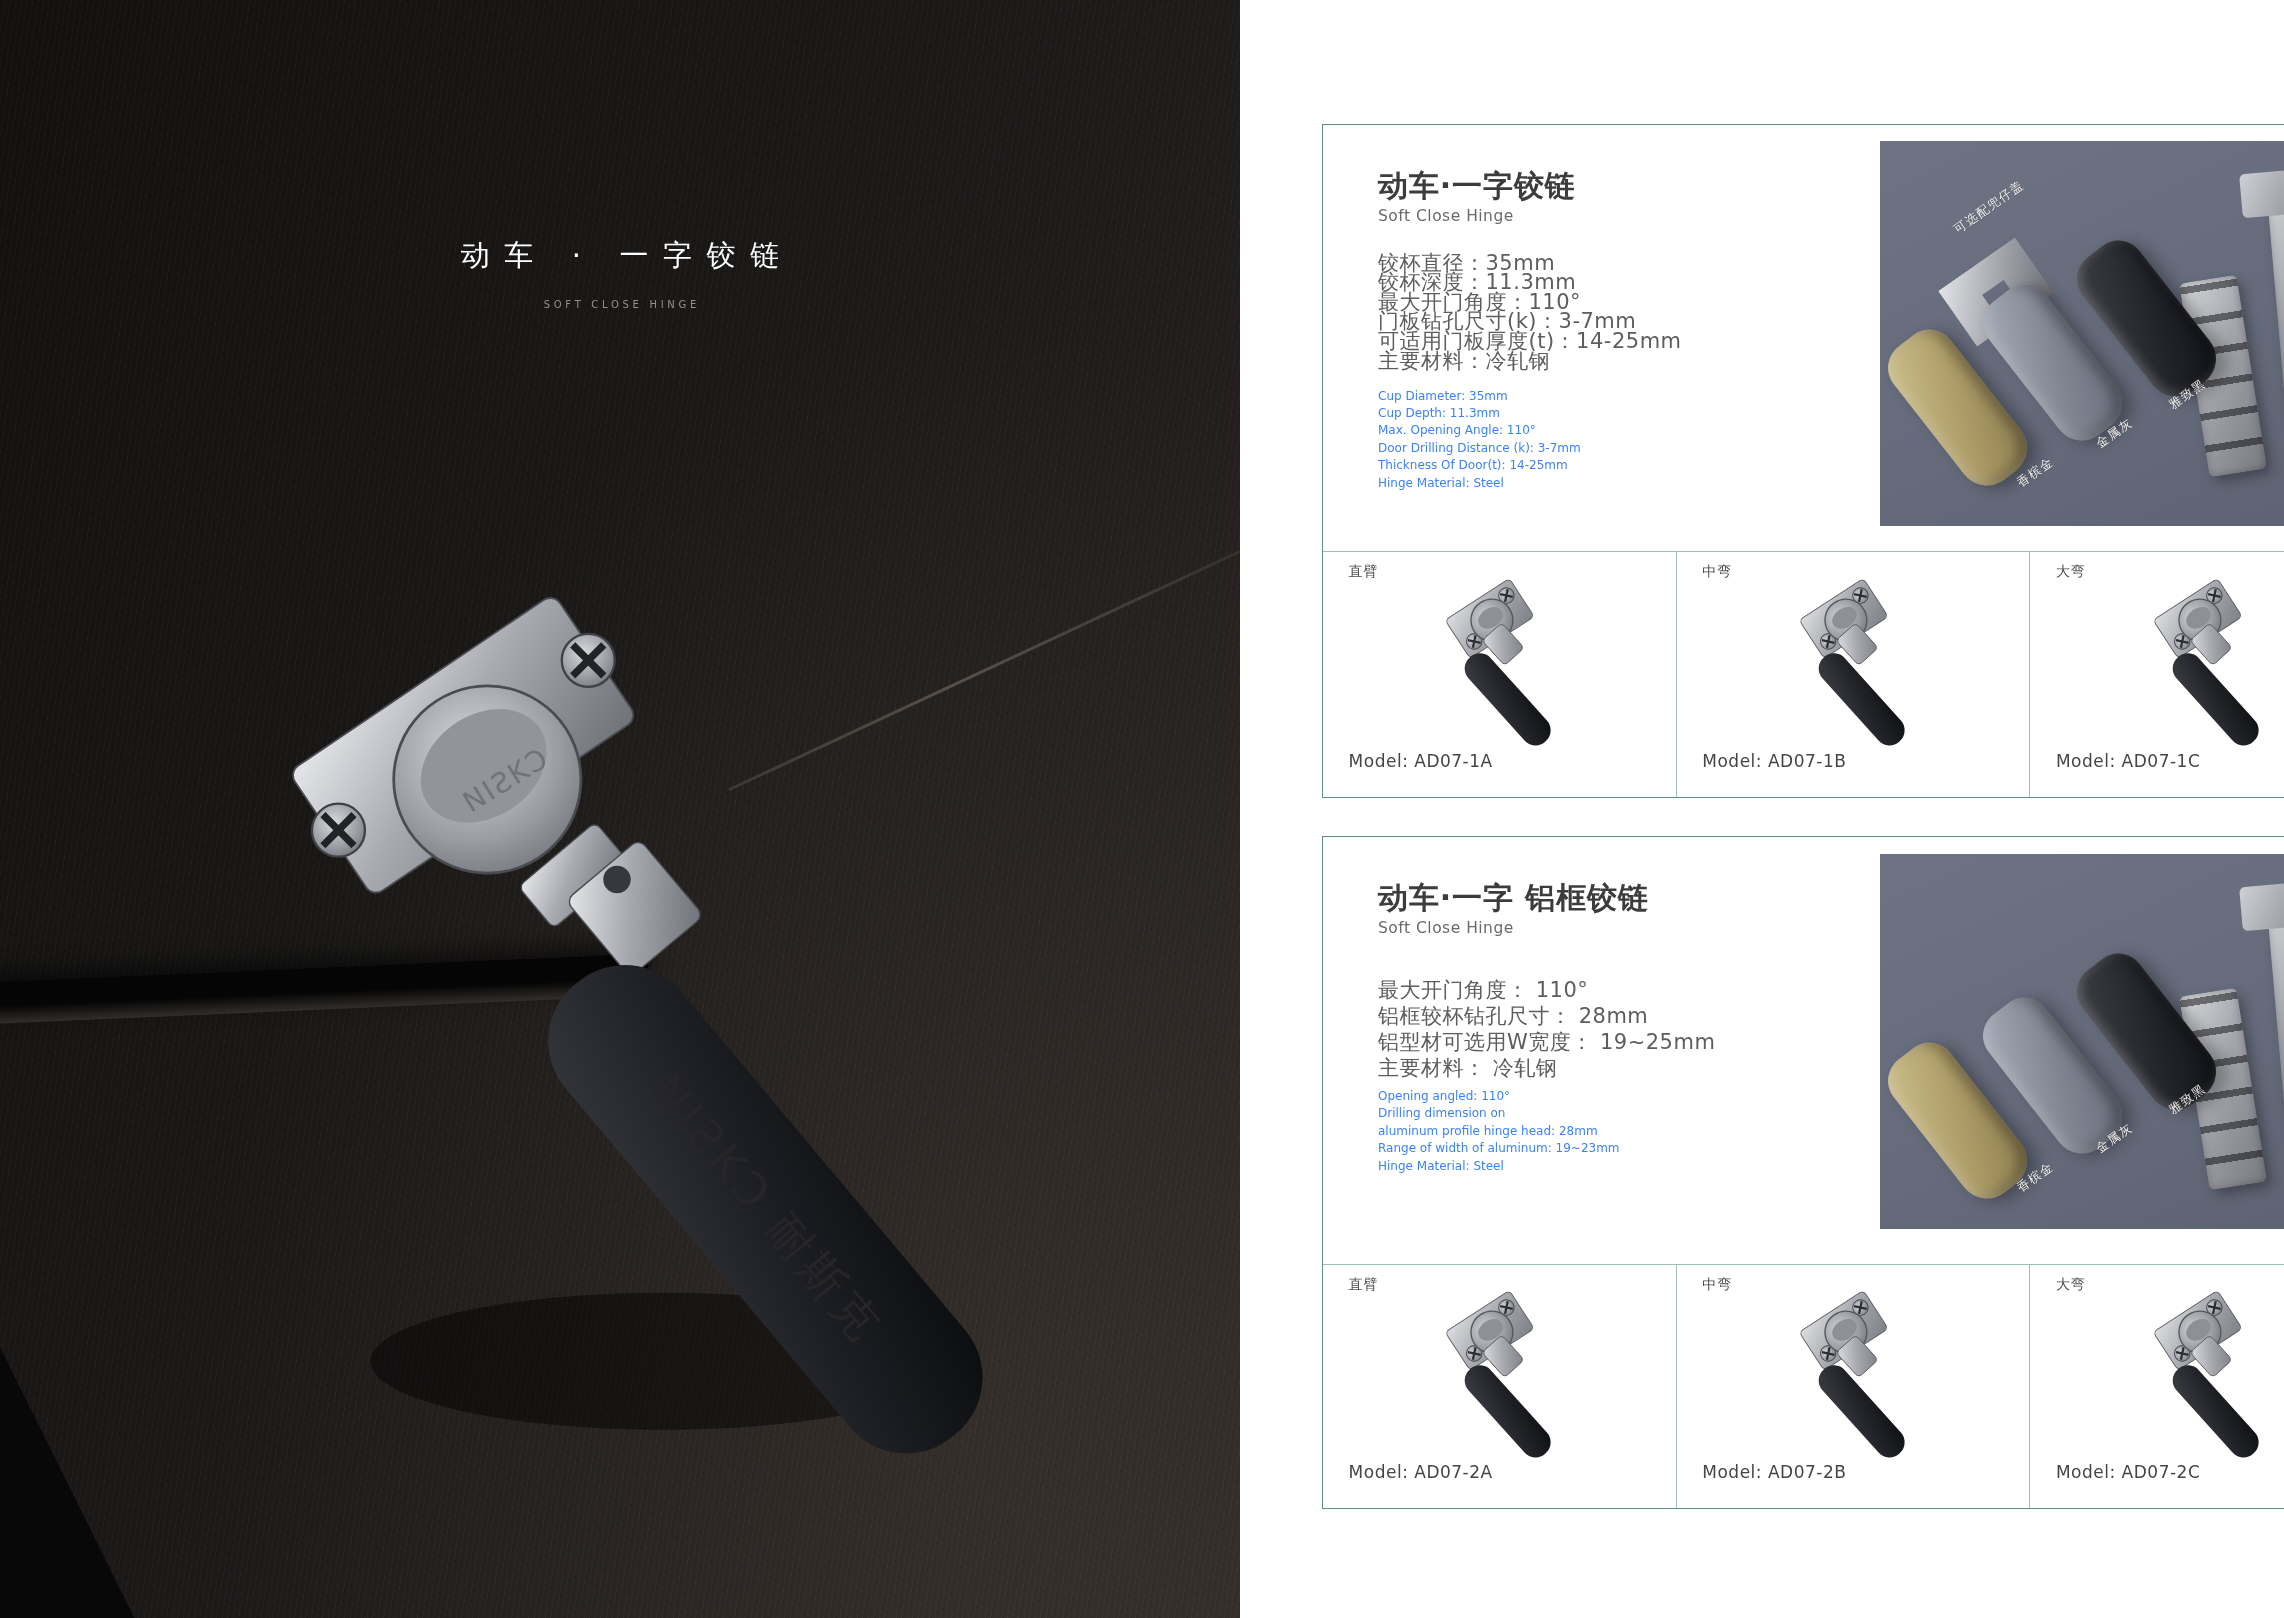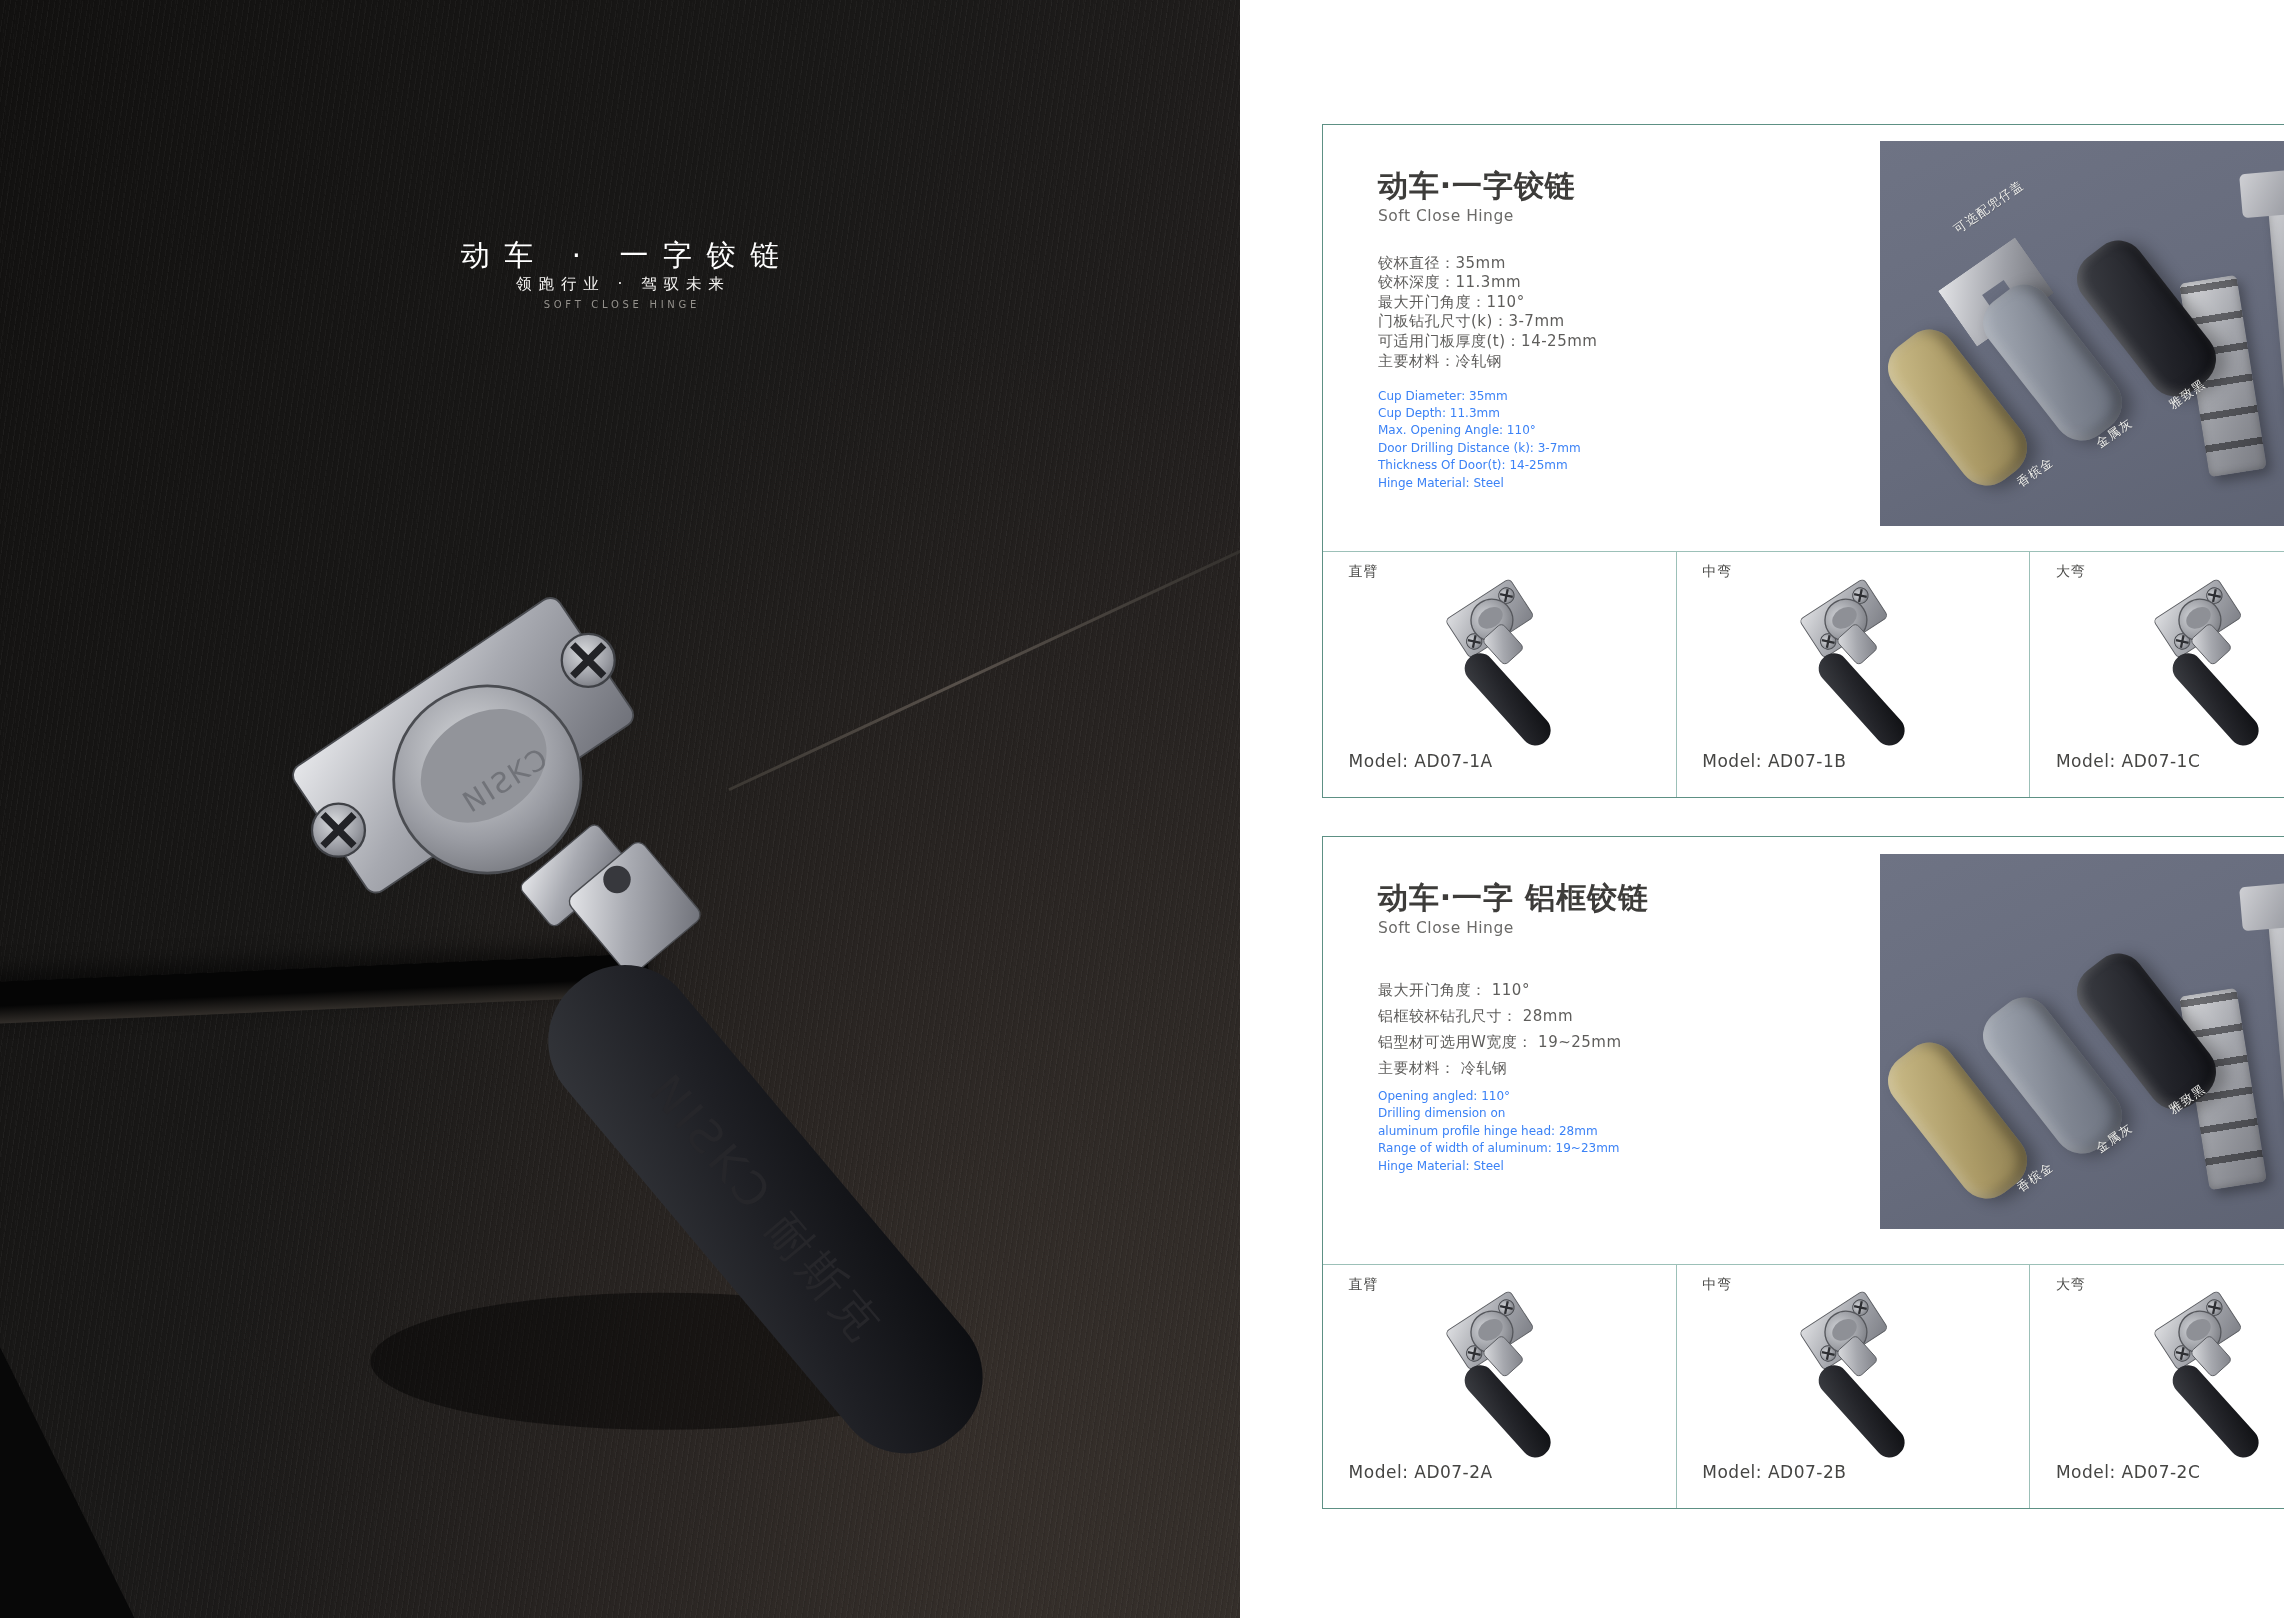--- a/index.html
+++ b/index.html
@@ -41,21 +41,21 @@
   
   .product-box{position:absolute;left:1322px;width:1062px;border:0.9px solid #5d9084;box-sizing:border-box;background:#fff;}
   .box1{top:124px;height:674px;}
   .box2{top:836px;height:673px;}
   .box-top{position:absolute;left:0;top:0;right:0;bottom:245px;}
   .box2 .box-top{bottom:243px;}
 
   .spec-col{position:absolute;left:55px;top:44px;width:493px;}
   .sec-title{margin:0;font-size:30px;line-height:1.1;color:#3d3c3a;font-weight:700;letter-spacing:0.9px;}
   .sec-sub{margin-top:4.6px;font-size:15.5px;color:#6b6a68;letter-spacing:0.5px;}
-  .specs-cn{margin-top:29px;font-size:15px;line-height:19.6px;color:#5e5d5b;letter-spacing:0.5px;}
+  .specs-cn{margin-top:29px;font-size:21px;line-height:19.6px;color:#5e5d5b;letter-spacing:0.5px;}
   .box2 .specs-cn{margin-top:40px;line-height:26px;}
   .specs-en{margin-top:16.4px;font-size:12px;line-height:17.4px;color:#3b82f6;}
   .box2 .specs-en{margin-top:7.3px;}
 
   .product-image{position:absolute;top:16.4px;right:14px;width:489px;height:385px;overflow:hidden;
     background:linear-gradient(155deg,#6e7384 0%,#666b7c 55%,#5d6272 100%);}
   .box2 .product-image{height:375px;top:17px;}
   .img-label{position:absolute;color:#f2f2ef;font-size:12.3px;letter-spacing:1.4px;white-space:nowrap;
     transform:rotate(-35deg);text-shadow:0 0.5px 0.9px rgba(0,0,0,.35);}
   .lab-optional{left:68px;top:58px;}
@@ -138,21 +138,20 @@
       <g transform="rotate(-40 820 660)">
         <rect x="700" y="560" width="220" height="120" rx="16" fill="url(#bm)" stroke="#4a4c51" stroke-width="3"></rect>
         <rect x="760" y="650" width="210" height="220" rx="20" fill="url(#bm)" stroke="#4a4c51" stroke-width="3"></rect>
       </g>
       <circle cx="880" cy="645" r="30" fill="#37383d"></circle>
       <rect x="1040" y="722" width="330" height="1290" rx="160" transform="rotate(-40 1205 1367)" fill="url(#barm)"></rect>
       <text x="1205" y="1400" font-size="100" fill="#26262a" letter-spacing="10" text-anchor="middle" transform="rotate(50 1205 1367)">NIƧKƆ 耐斯克</text>
     </svg>
 
     <div class="left-title">动车 · 一字铰链</div>
-    <div class="left-sub">领跑行业 · 驾驭未来</div>
     <div class="left-eng">SOFT CLOSE HINGE</div>
   </div>
 
   <section class="product-box box1">
     <div class="box-top">
       <div class="spec-col">
         <h2 class="sec-title">动车·一字铰链</h2>
         <div class="sec-sub">Soft Close Hinge</div>
         <div class="specs-cn">
           <div class="spec-line">铰杯直径：35mm</div>

